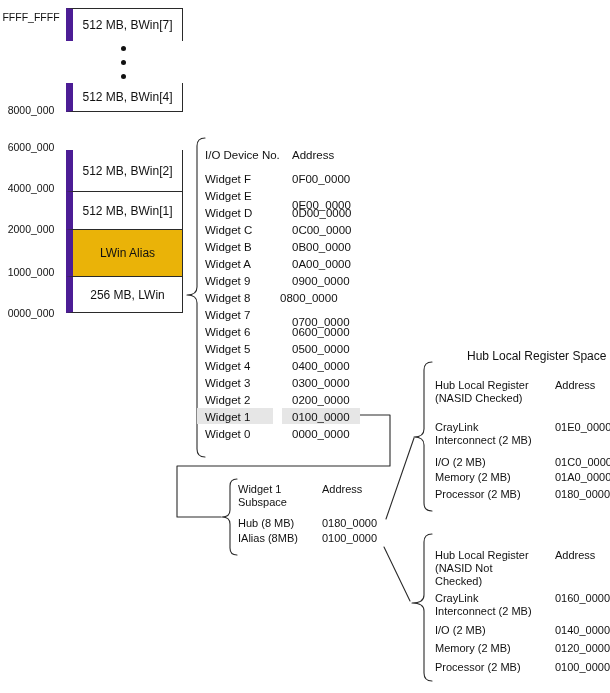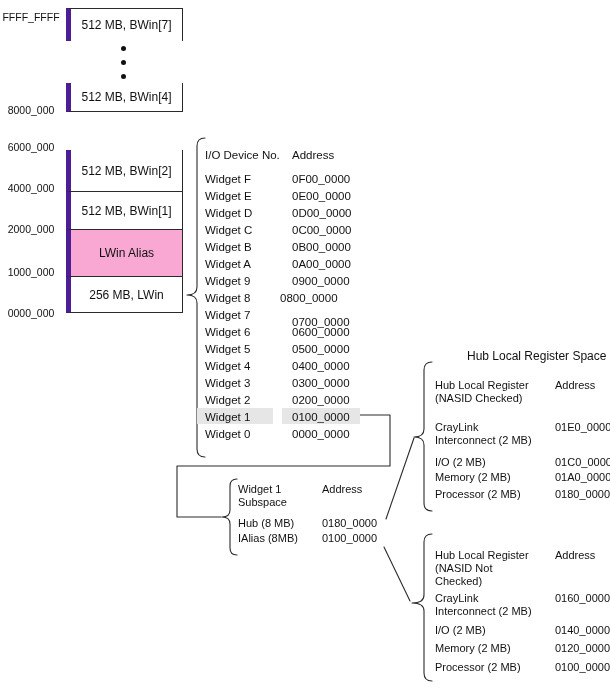--- a/index.html
+++ b/index.html
@@ -8,27 +8,27 @@
     font-family:"Liberation Sans", sans-serif;color:#111111;overflow:hidden;
   }
   .abs{position:absolute;white-space:nowrap;}
   svg.overlay{position:absolute;left:0;top:0;width:610px;height:693px;pointer-events:none;}
   svg.overlay path{fill:none;stroke:#2a2a2a;stroke-width:1.1;stroke-linecap:round;stroke-linejoin:round;}
 
   
   .addr-label{left:0;width:62px;text-align:center;font-size:10.5px;line-height:11px;}
   .mm-seg{
     position:absolute;left:66px;width:117px;box-sizing:border-box;
-    border-left:5px solid #4c1d95;border-right:1px solid #2a2a2a;border-bottom:1px solid #2a2a2a;
+    border-left:7px solid #4c1d95;border-right:1px solid #2a2a2a;border-bottom:1px solid #2a2a2a;
     display:flex;align-items:center;justify-content:center;
     font-size:12px;
   }
   .mm-top{border-top:1px solid #2a2a2a;border-bottom:none;}
   .mm-open-top{border-top:none;}
-  .mm-gray{background:#f9a8d4;text-align:right;}
+  .mm-gray{background:#eab308;text-align:right;}
   .dots{position:absolute;left:121px;top:46px;width:6px;}
   .dots i{display:block;width:5px;height:5px;border-radius:50%;background:#111;margin:0 0 9px 0;}
 
   
   .wt-cell{font-size:11.5px;line-height:14px;}
   .hl{position:absolute;background:#e6e6e6;height:16px;top:408px;}
 
   
   .tb{font-size:11px;line-height:13px;}
 </style>
@@ -88,21 +88,21 @@
 
   <div class="abs wt-cell" style="left:205px;top:148px">I/O Device No.</div>
   <div class="abs wt-cell" style="left:292px;top:148px">Address</div>
 
   <div class="hl" style="left:197px;width:76px"></div>
   <div class="hl" style="left:282px;width:78px"></div>
 
   <div class="abs wt-cell" style="left:205px;top:172px">Widget F</div>
   <div class="abs wt-cell" style="left:292px;top:172px">0F00_0000</div>
   <div class="abs wt-cell" style="left:205px;top:189px">Widget E</div>
-  <div class="abs wt-cell" style="left:292px;top:189px">0E00_0000</div>
+  <div class="abs wt-cell" style="left:292px;top:198px">0E00_0000</div>
   <div class="abs wt-cell" style="left:205px;top:206px">Widget D</div>
   <div class="abs wt-cell" style="left:292px;top:206px">0D00_0000</div>
   <div class="abs wt-cell" style="left:205px;top:223px">Widget C</div>
   <div class="abs wt-cell" style="left:292px;top:223px">0C00_0000</div>
   <div class="abs wt-cell" style="left:205px;top:240px">Widget B</div>
   <div class="abs wt-cell" style="left:292px;top:240px">0B00_0000</div>
   <div class="abs wt-cell" style="left:205px;top:257px">Widget A</div>
   <div class="abs wt-cell" style="left:292px;top:257px">0A00_0000</div>
   <div class="abs wt-cell" style="left:205px;top:274px">Widget 9</div>
   <div class="abs wt-cell" style="left:292px;top:274px">0900_0000</div>

